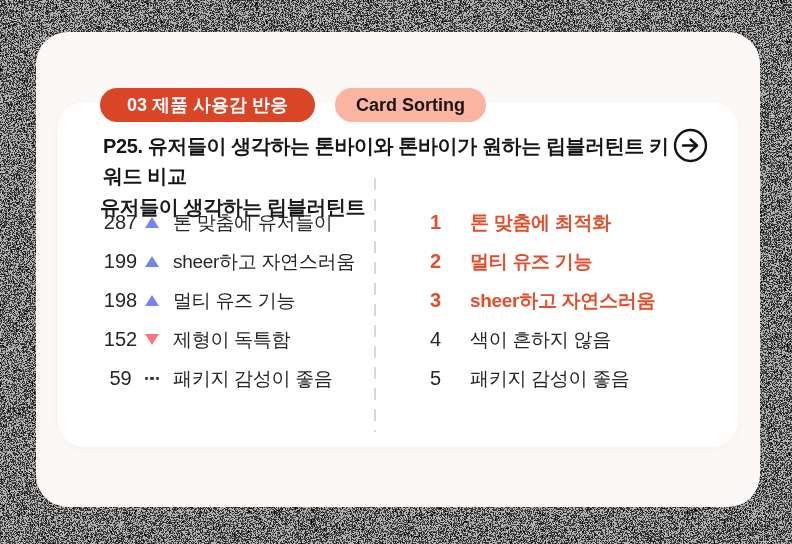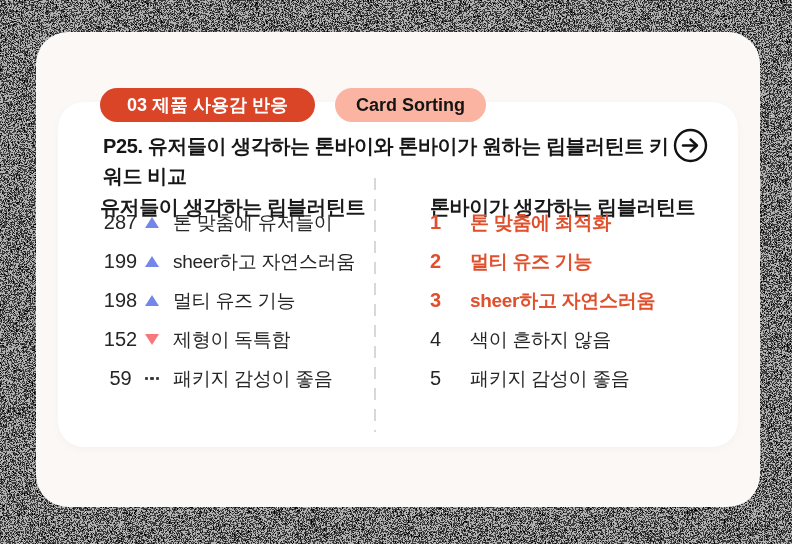--- a/index.html
+++ b/index.html
@@ -95,21 +95,20 @@
 
   <button class="arrow-btn">
     <svg width="35" height="35" viewBox="0 0 35 35" xmlns="http://www.w3.org/2000/svg">
       <circle cx="17.5" cy="17.5" r="15.5" fill="none" stroke="#121212" stroke-width="2.4"></circle>
       <line x1="10" y1="17.5" x2="23" y2="17.5" stroke="#121212" stroke-width="2.4" stroke-linecap="round"></line>
       <polyline points="17.5,11.5 24,17.5 17.5,23.5" fill="none" stroke="#121212" stroke-width="2.4" stroke-linecap="round" stroke-linejoin="round"></polyline>
     </svg>
   </button>
 
   <div class="col-header left">유저들이 생각하는 립블러틴트</div>
-  <div class="col-header right">톤바이가 생각하는 립블러틴트</div>
 
   <div class="divider"></div>
 
   <div class="list left">
     <div class="row">
       <span class="count">287</span>
       <span class="trend">
           <i class="tri-up"></i>
         </span>
       <span class="item-label">톤 맞춤에 유저들이</span>

